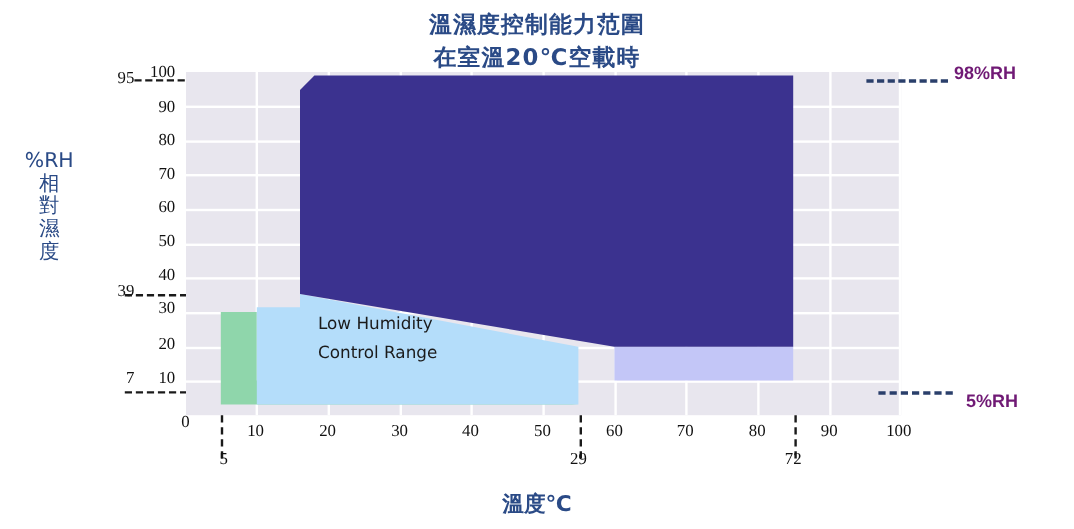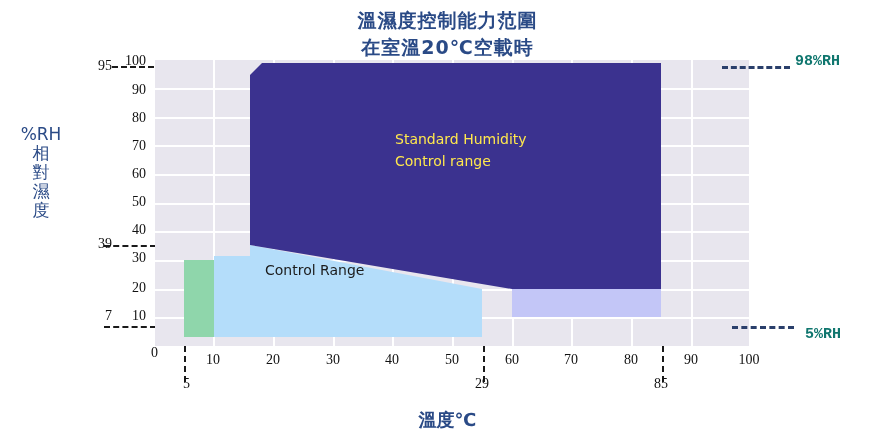--- a/index.html
+++ b/index.html
@@ -74,22 +74,22 @@
   #y-axis-title .cjk{display:block;}
   #x-axis-title{
     position:absolute;left:0;top:408px;width:895px;text-align:center;
     font-family:"DejaVu Sans", sans-serif;
     font-size:18px;color:#2a4a86;font-weight:bold;
   }
 
   
   .rh-note{
     position:absolute;
-    font-family:Liberation Mono, monospace;font-size:15px;
-    color:#0f766e;font-weight:bold;
+    font-family:Liberation Sans, sans-serif;font-size:15px;
+    color:#701a75;font-weight:bold;
   }
   #rh-top-label{left:795px;top:53px;}
   #rh-bottom-label{left:805px;top:326px;}
   .dash-h{position:absolute;height:0;border-top:3px dashed #2a3f6b;}
   #rh-top-dash{left:722px;top:66px;width:68px;}
   #rh-bottom-dash{left:732px;top:326px;width:62px;}
 
   
   .dash-guide{position:absolute;border-top:2px dashed #1a1a1a;height:0;}
   .dash-vguide{position:absolute;border-left:2px dashed #1a1a1a;width:0;}
@@ -162,25 +162,22 @@
   </svg>
 
   <svg id="region-low" viewBox="0 0 596 286" preserveAspectRatio="none">
     <polygon points="59,196 95,196 95,185 327,229 327,277 59,277" fill="#b4ddfa"></polygon>
   </svg>
 
   <svg id="region-standard" viewBox="0 0 596 286" preserveAspectRatio="none">
     <polygon points="95,15 107,3 506,3 506,229 357,229 95,185" fill="#3b328f"></polygon>
   </svg>
 
-  <div class="plot-label" id="label-standard">
-    <div>Standard Humidity</div>
-    <div>Control range</div>
-  </div>
   <div class="plot-label" id="label-low">
+    <div>Low Humidity</div>
     <div>Control Range</div>
   </div>
 </div>
 
 <div id="xlabels">
   <div class="xtick" style="left:38px">10</div>
   <div class="xtick" style="left:98px">20</div>
   <div class="xtick" style="left:158px">30</div>
   <div class="xtick" style="left:217px">40</div>
   <div class="xtick" style="left:277px">50</div>
@@ -189,20 +186,20 @@
   <div class="xtick" style="left:456px">80</div>
   <div class="xtick" style="left:516px">90</div>
   <div class="xtick" style="left:574px">100</div>
 </div>
 
 <div class="dash-vguide" style="left:184px;top:346px;height:36px;"></div>
 <div class="dash-vguide" style="left:483px;top:346px;height:36px;"></div>
 <div class="dash-vguide" style="left:662px;top:346px;height:36px;"></div>
 <div class="note" style="left:150px;top:376px">5</div>
 <div class="note" style="left:449px;top:376px">29</div>
-<div class="note" style="left:628px;top:376px">85</div>
+<div class="note" style="left:628px;top:376px">72</div>
 
 <div id="x-axis-title">溫度℃</div>
 
 <div class="dash-h" id="rh-top-dash"></div>
 <div class="rh-note" id="rh-top-label">98%RH</div>
 <div class="dash-h" id="rh-bottom-dash"></div>
 <div class="rh-note" id="rh-bottom-label">5%RH</div>
 
 </body></html>

